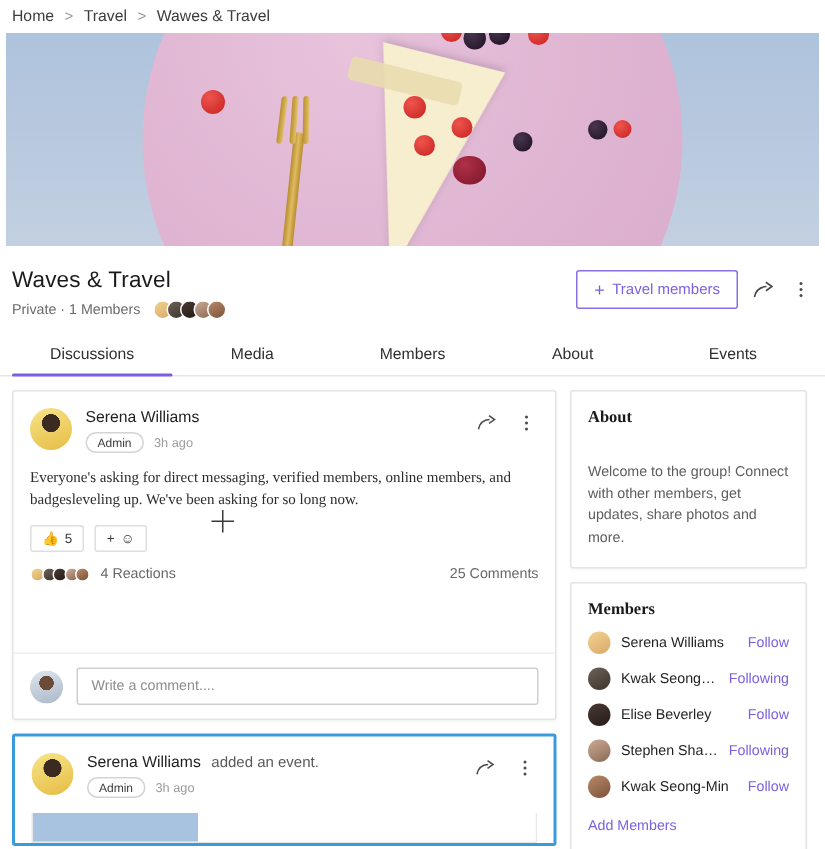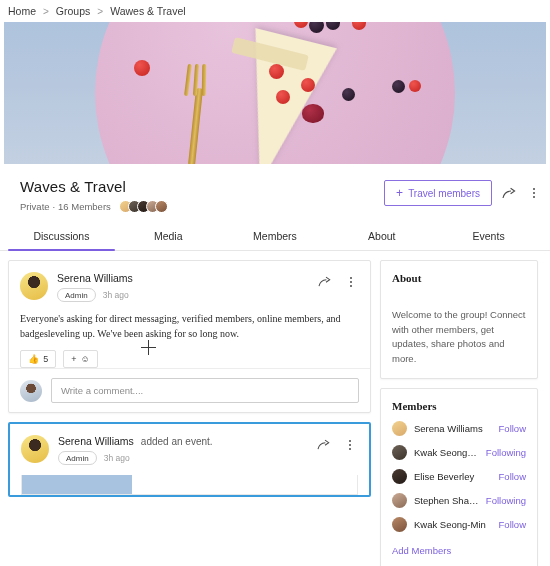--- a/index.html
+++ b/index.html
@@ -53,21 +53,20 @@
   }
   .berry { position: absolute; border-radius: 50%; }
   .berry.red { background: radial-gradient(circle at 35% 30%, #f0544f, #c5221d); }
   .berry.dark { background: radial-gradient(circle at 35% 30%, #4a3550, #1c1020); }
   .berry.cran { background: radial-gradient(circle at 35% 30%, #b03048, #7a1528); }
 
   
   .group-head {
     padding: 14px 8px 10px 8px; display: flex; align-items: flex-start;
     justify-content: space-between;
-    margin-left: 12px;
   }
   .g-title { font-size: 15px; font-weight: 400; color: #1a1a1a; letter-spacing: .1px; }
   .g-meta { margin-top: 5px; display: flex; align-items: center; gap: 8px; }
   .g-meta-text { font-size: 9.5px; color: #6b6b6b; }
   .avatar-stack { display: flex; }
   .avatar-stack .av { margin-left: -4px; border: 1px solid #fff; }
   .avatar-stack .av:first-child { margin-left: 0; }
   .av { width: 13px; height: 13px; border-radius: 50%; display: inline-block; }
   .av.a1 { background: linear-gradient(150deg,#f2d28f,#d9a96a); }
   .av.a2 { background: linear-gradient(150deg,#6e6358,#3c332c); }
@@ -163,21 +162,21 @@
   .cursor-plus::before { left: 7px; top: 0; width: 1.4px; height: 15px; }
   .cursor-plus::after { top: 7px; left: 0; height: 1.4px; width: 15px; }
 
   .counts-row { display: flex; align-items: center; justify-content: space-between; padding: 9px 0 9px 0; }
   .counts-left { display: flex; align-items: center; gap: 7px; }
   .mini-stack { display: flex; }
   .mini-stack .mav { width: 10px; height: 10px; border-radius: 50%; margin-left: -2.5px; border: 1px solid #fff; }
   .mini-stack .mav:first-child { margin-left: 0; }
   .count-text { font-size: 9.5px; color: #686868; }
 
-  .comment-box { border-top: 1px solid #ededed; padding: 9px 11px; display: flex; align-items: center; gap: 9px; }
+  .comment-box { border-top: 1px solid #ededed; padding: 9px 11px; display: flex; align-items: center; gap: 9px; margin-top: 38px; }
   .comment-input {
     flex: 1; border: 1px solid #cfcfcf; border-radius: 2px; padding: 6px 9px;
     font-size: 9.5px; color: #8d8d8d; background: #fff;
   }
   .c-avatar { width: 22px; height: 22px; border-radius: 50%; flex: none;
     background: radial-gradient(circle at 50% 38%, #6b4a38 0 27%, transparent 28%),
                 linear-gradient(160deg,#dfe6ee,#a9b8c9); }
 
   .post-card-selected { border: 2px solid #3a9bdc; box-shadow: none; }
   .event-preview { display: flex; margin: 10px 11px 0 11px; border: 1px solid #e8e8e8; border-top: none; height: 20px; }
@@ -196,21 +195,21 @@
   .add-members { margin-top: 13px; font-size: 9.5px; color: #7b5fe0; cursor: pointer; }
 </style>
 </head>
 <body>
 
 <div class="page">
 
   <div class="breadcrumb">
     <span class="crumb">Home</span>
     <span class="crumb-sep">&gt;</span>
-    <span class="crumb">Groups</span>
+    <span class="crumb">Travel</span>
     <span class="crumb-sep">&gt;</span>
     <span class="crumb">Wawes &amp; Travel</span>
   </div>
 
   <div class="banner">
     <div class="plate"></div>
     <div class="cake"></div>
     <div class="cake-crust"></div>
     <div class="fork-handle"></div>
     <div class="fork-tine" style="left:182px;transform:rotate(7deg);"></div>
@@ -227,21 +226,21 @@
     <div class="berry dark" style="left:305px;top:-4px;width:15px;height:15px;"></div>
     <div class="berry dark" style="left:322px;top:-6px;width:14px;height:14px;"></div>
     <div class="berry red" style="left:290px;top:-8px;width:14px;height:14px;"></div>
     <div class="berry red" style="left:348px;top:-6px;width:14px;height:14px;"></div>
   </div>
 
   <div class="group-head">
     <div>
       <div class="g-title">Waves &amp; Travel</div>
       <div class="g-meta">
-        <span class="g-meta-text">Private · 16 Members</span>
+        <span class="g-meta-text">Private · 1 Members</span>
         <span class="avatar-stack">
           <span class="av a1"></span>
           <span class="av a2"></span>
           <span class="av a3"></span>
           <span class="av a4"></span>
           <span class="av a5"></span>
         </span>
       </div>
     </div>
     <div class="head-actions">
@@ -315,20 +314,33 @@
               <span>👍</span>
               <span>5</span>
             </button>
             <button class="rbtn">
               <span>+</span>
               <span>☺</span>
             </button>
             <span class="cursor-plus"></span>
           </div>
 
+          <div class="counts-row">
+            <span class="counts-left">
+              <span class="mini-stack">
+                <span class="mav av a1"></span>
+                <span class="mav av a2"></span>
+                <span class="mav av a3"></span>
+                <span class="mav av a4"></span>
+                <span class="mav av a5"></span>
+              </span>
+              <span class="count-text">4 Reactions</span>
+            </span>
+            <span class="count-text">25 Comments</span>
+          </div>
         </div>
 
         <div class="comment-box">
           <span class="c-avatar"></span>
           <span class="comment-input">Write a comment....</span>
         </div>
       </div>
 
       <div class="card post-card-selected">
         <div class="post">

